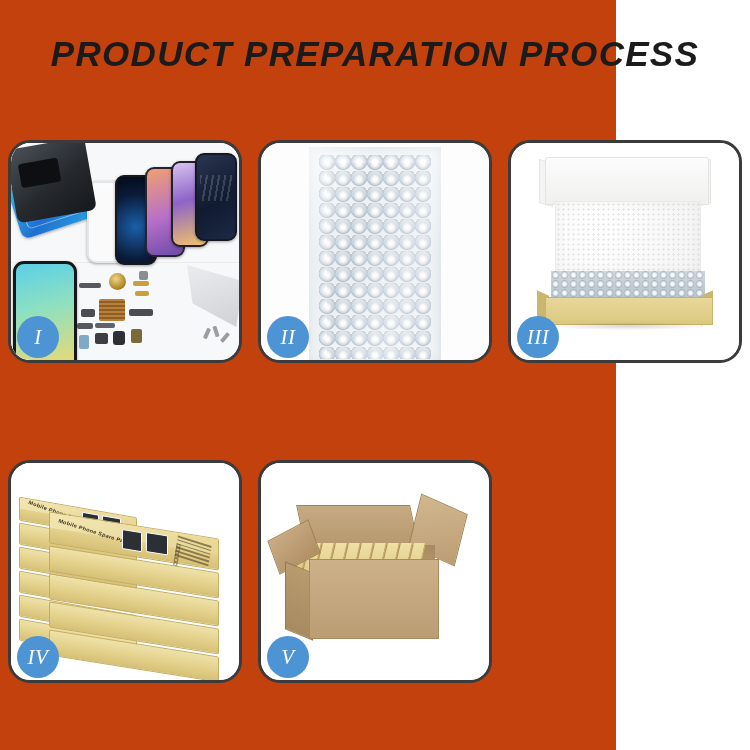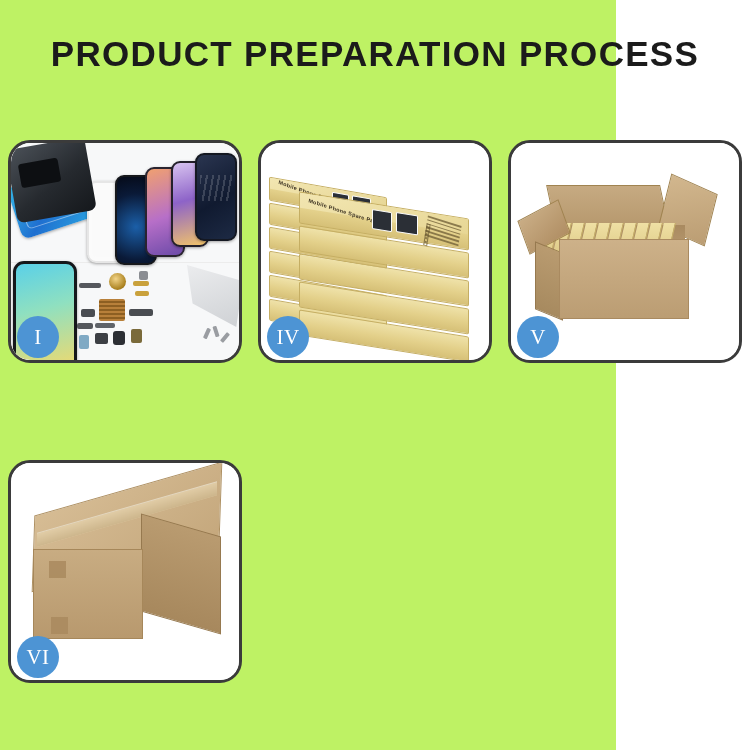--- a/index.html
+++ b/index.html
@@ -11,21 +11,22 @@
     width: 750px;
     height: 750px;
     overflow: hidden;
     font-family: "Liberation Sans", sans-serif;
     -webkit-font-smoothing: antialiased;
   }
   .page {
     position: relative;
     width: 616px;
     height: 750px;
-    background: #bef264;
+    background: #c2410c;
+    font-style: italic;
   }
 
   
   .header {
     position: absolute;
     left: 0;
     top: 34px;
     width: 750px;
     text-align: center;
   }
@@ -407,21 +408,46 @@
         <div class="tweezers"></div>
         <div class="screws">
             <i></i>
             <i></i>
             <i></i>
           </div>
       </div>
       <div class="badge">I</div>
     </div>
 
-
+    <div class="card">
+      <div class="card-stage">
+        <div class="p2-bg"></div>
+        <div class="wrapsheet"></div>
+        <div class="bubbles"></div>
+        <div class="bubbles2"></div>
+        <div class="wrap-sheen"></div>
+      </div>
+      <div class="badge">II</div>
+    </div>
+
+    <div class="card">
+      <div class="card-stage">
+        <div class="p3-bg"></div>
+        <div class="b3-lid-left"></div>
+        <div class="b3-lid-right"></div>
+        <div class="b3-lid"></div>
+        <div class="b3-foam"></div>
+        <div class="b3-inner-wrap"></div>
+        <div class="b3-side-l"></div>
+        <div class="b3-side-r"></div>
+        <div class="b3-front"></div>
+        <div class="b3-shadow"></div>
+      </div>
+      <div class="badge">III</div>
+    </div>
 
     <div class="card">
       <div class="card-stage">
         <div class="p4-bg"></div>
         <div class="stack">
 
           <div class="sbox" style="left:0px; top:26px; width:116px; height:22px; transform:skewY(10deg);">
             <div class="lid"></div>
             <div class="lbl" style="left:8px; top:6px; transform:rotate(10deg);">Mobile Phone Spare Parts</div>
             <div class="scrn" style="left:62px; top:3px; width:15px; height:14px;"></div>
@@ -475,27 +501,15 @@
             <i style="left:104px;"></i>
           <i style="left:117px;"></i>
         </div>
         <div class="c5-flap-left"></div>
         <div class="c5-side"></div>
         <div class="c5-body"></div>
       </div>
       <div class="badge">V</div>
     </div>
 
-    <div class="card">
-      <div class="card-stage">
-        <div class="p6-bg"></div>
-        <div class="c6-top"></div>
-        <div class="c6-tape"></div>
-        <div class="c6-right"></div>
-        <div class="c6-front"></div>
-        <div class="c6-tab t1"></div>
-        <div class="c6-tab t2"></div>
-      </div>
-      <div class="badge">VI</div>
-    </div>
 
   </div>
 </div>
 
 </body></html>

